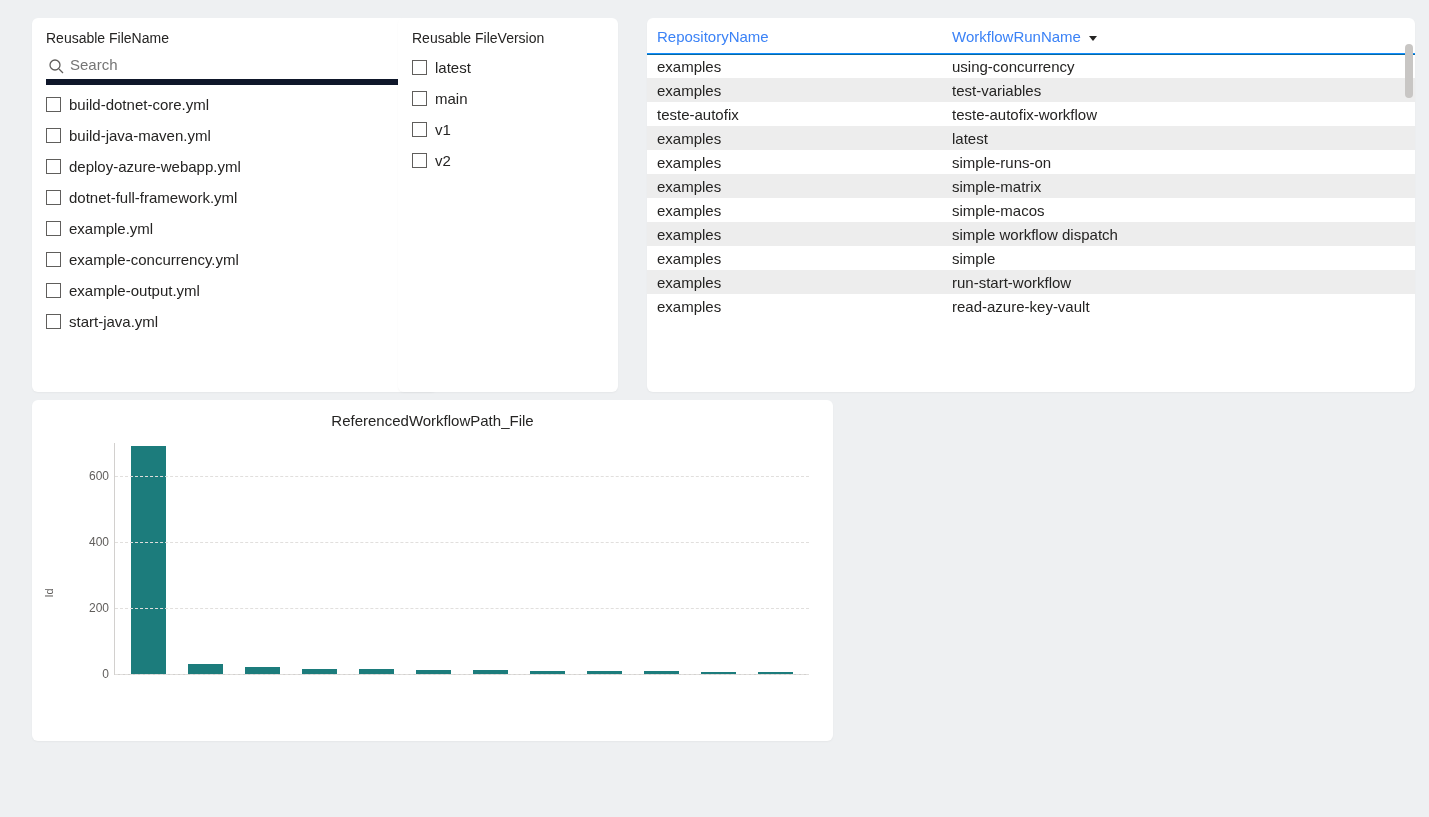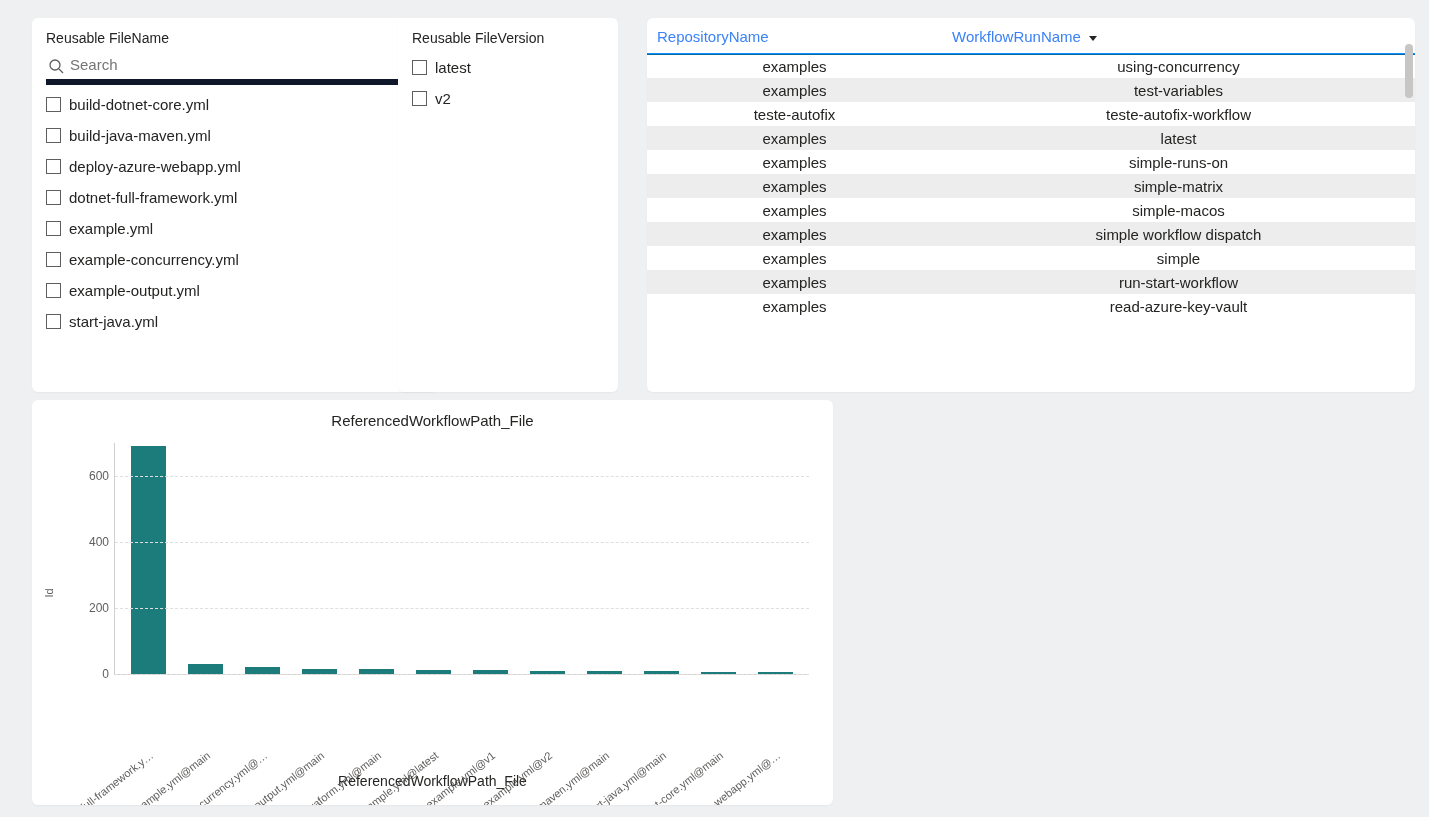--- a/index.html
+++ b/index.html
@@ -27,21 +27,21 @@
   }
   .card-title {
     font-size: 14px;
     color: #252423;
     margin-bottom: 6px;
   }
   
   #cardFileName { top: 18px; left: 32px; width: 405px; height: 374px; }
   #cardFileVersion { top: 18px; left: 398px; width: 220px; height: 374px; }
   #cardTable { top: 18px; left: 647px; width: 768px; height: 374px; border-radius: 6px; padding: 0; }
-  #cardChart { top: 400px; left: 32px; width: 801px; height: 405px; }
+  #cardChart { top: 400px; left: 32px; width: 801px; height: 341px; }
 
   .search-wrap {
     position: relative;
     border-bottom: 6px solid #0f172a;
     padding: 4px 0 6px 0;
     margin-bottom: 4px;
   }
   .search-wrap svg { position: absolute; left: 2px; top: 6px; width: 16px; height: 16px; }
   .search-input {
     border: none;
@@ -91,21 +91,20 @@
     height: 1px;
     background: #118dff;
     border-bottom: 0.5px solid #0a6aa1;
   }
   table.data tbody tr { height: 24px; }
   table.data tbody tr:nth-child(even) td { background: #ededed; }
   table.data tbody td {
     padding: 2px 10px;
     white-space: nowrap;
     overflow: hidden;
-    text-align: center;
   }
   .sort-caret {
     display: inline-block;
     margin-left: 4px;
     width: 0; height: 0;
     border-left: 4px solid transparent;
     border-right: 4px solid transparent;
     border-top: 5px solid #252423;
     vertical-align: middle;
   }
@@ -240,20 +239,28 @@
         </div>
       </div>
   </div>
 
   <div id="cardFileVersion" class="card">
     <div class="card-title">Reusable FileVersion</div>
     <div id="fileversionList">
         <div class="chk-row">
           <span class="chk"></span>
           <span>latest</span>
+        </div>
+        <div class="chk-row">
+          <span class="chk"></span>
+          <span>main</span>
+        </div>
+        <div class="chk-row">
+          <span class="chk"></span>
+          <span>v1</span>
         </div>
         <div class="chk-row">
           <span class="chk"></span>
           <span>v2</span>
         </div>
       </div>
   </div>
 
   <div id="cardTable" class="card">
     <div class="tbl-wrap">

